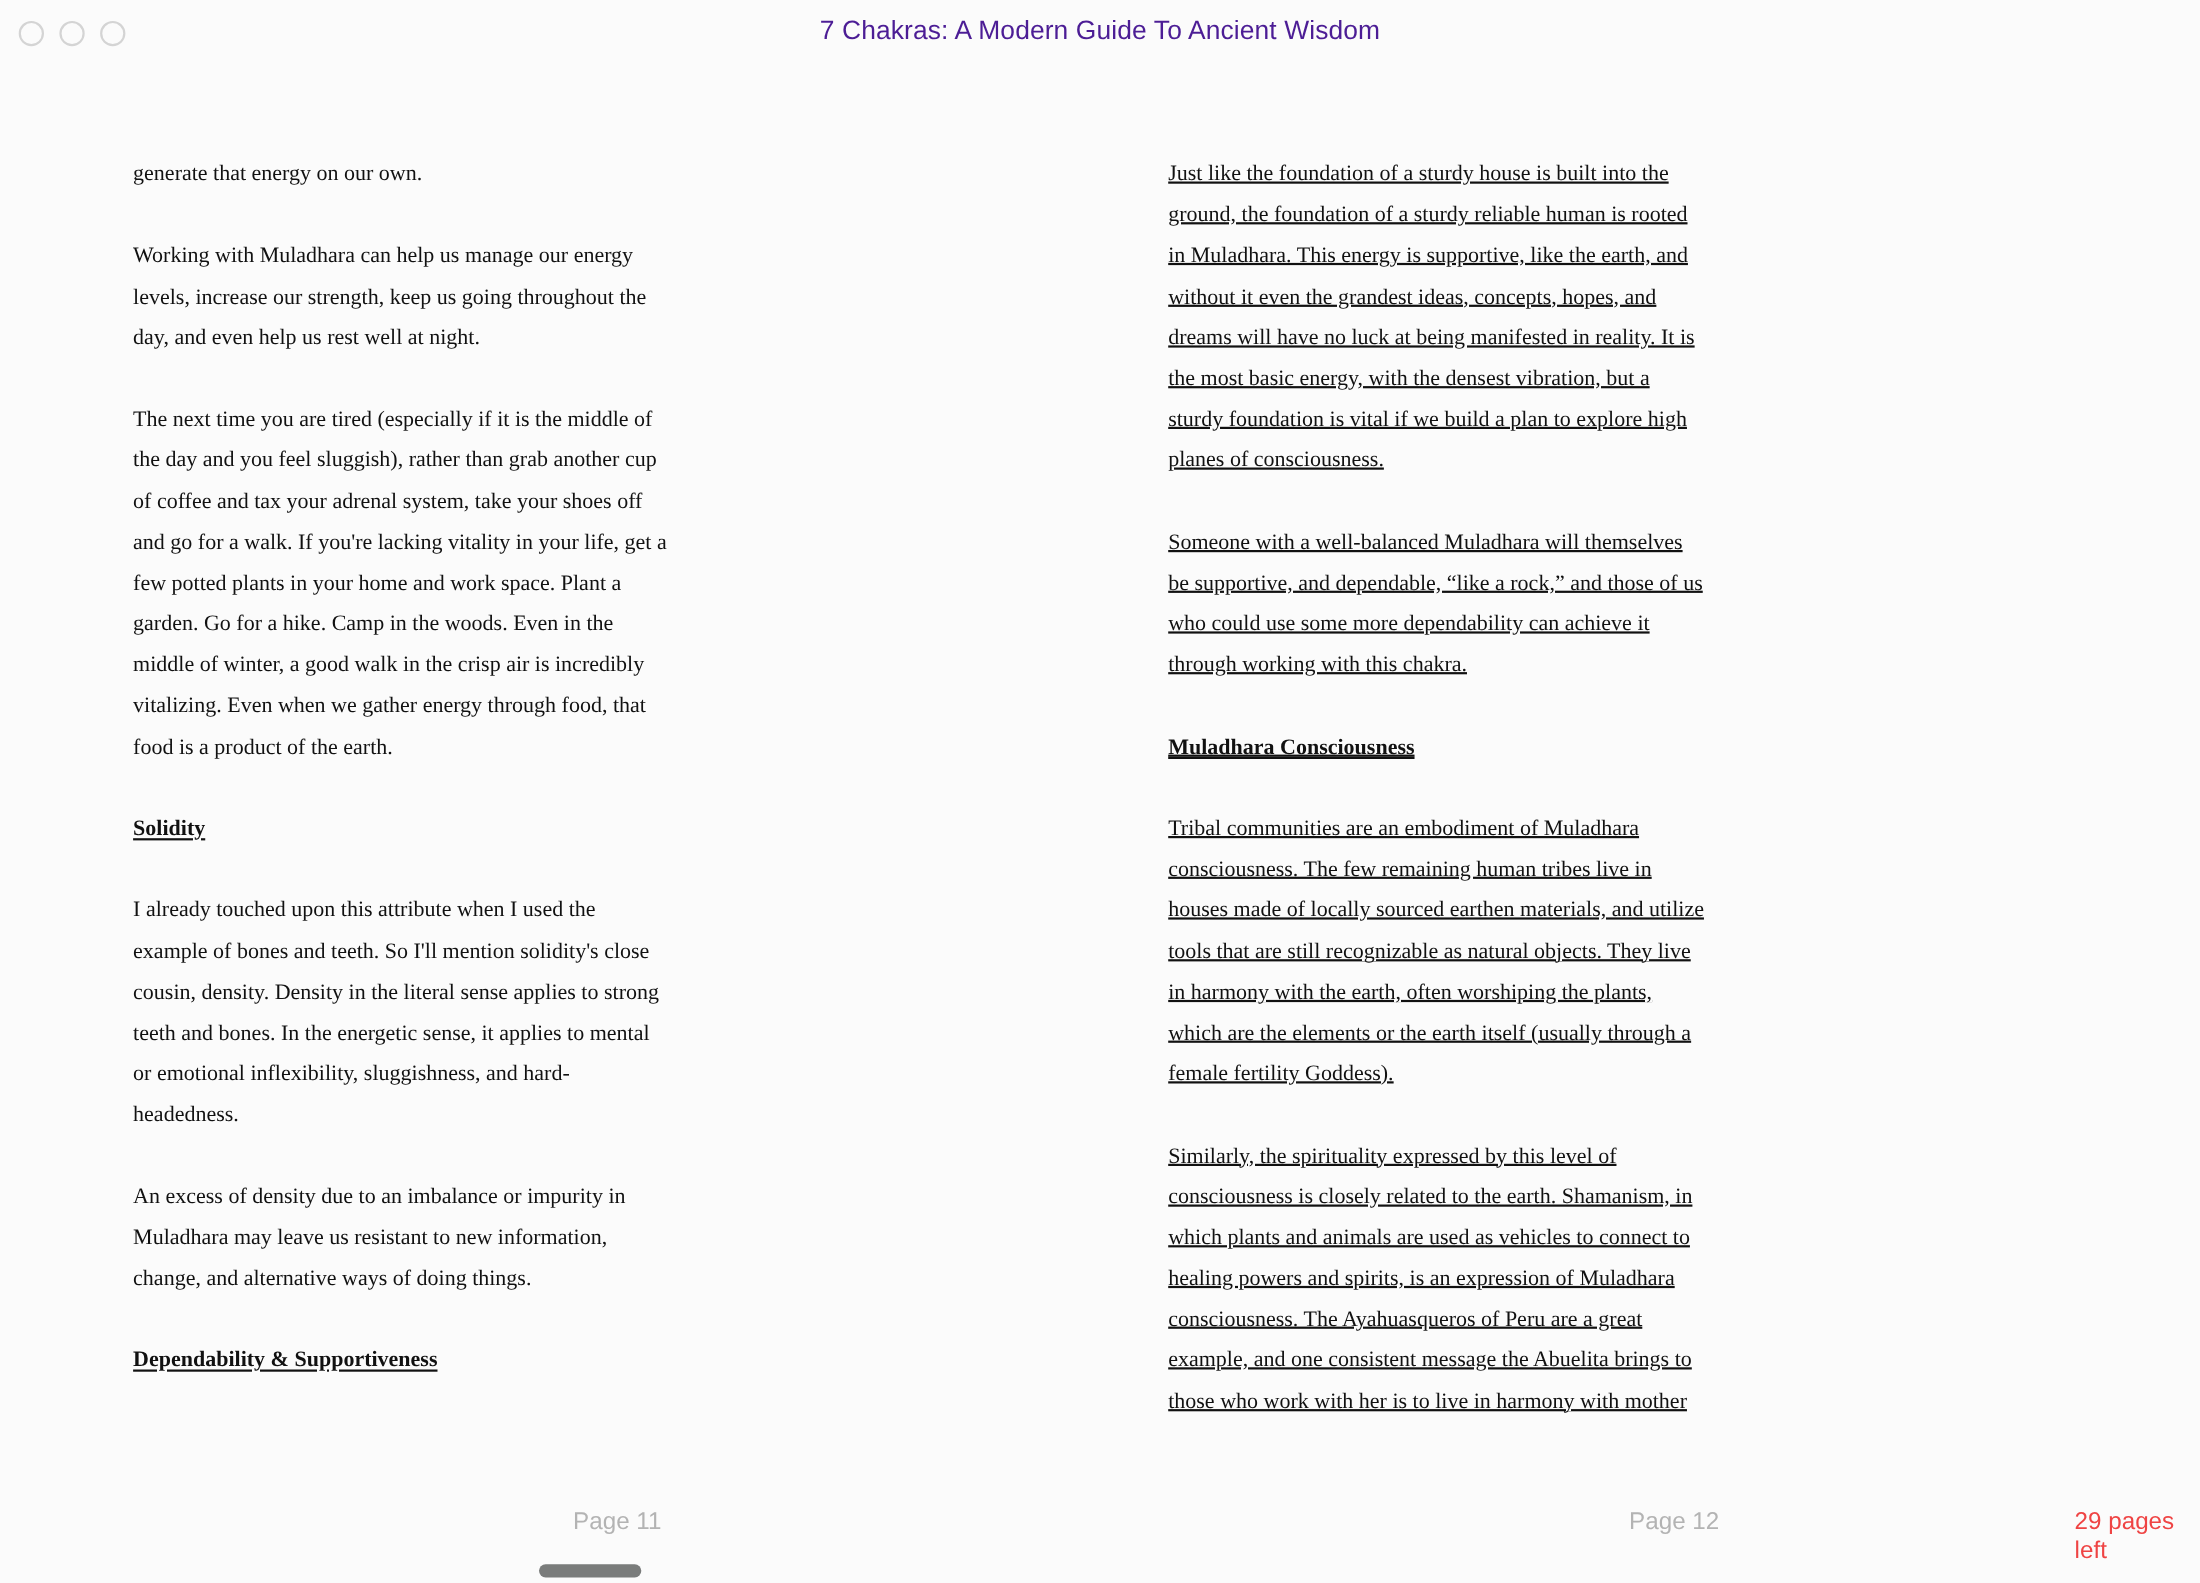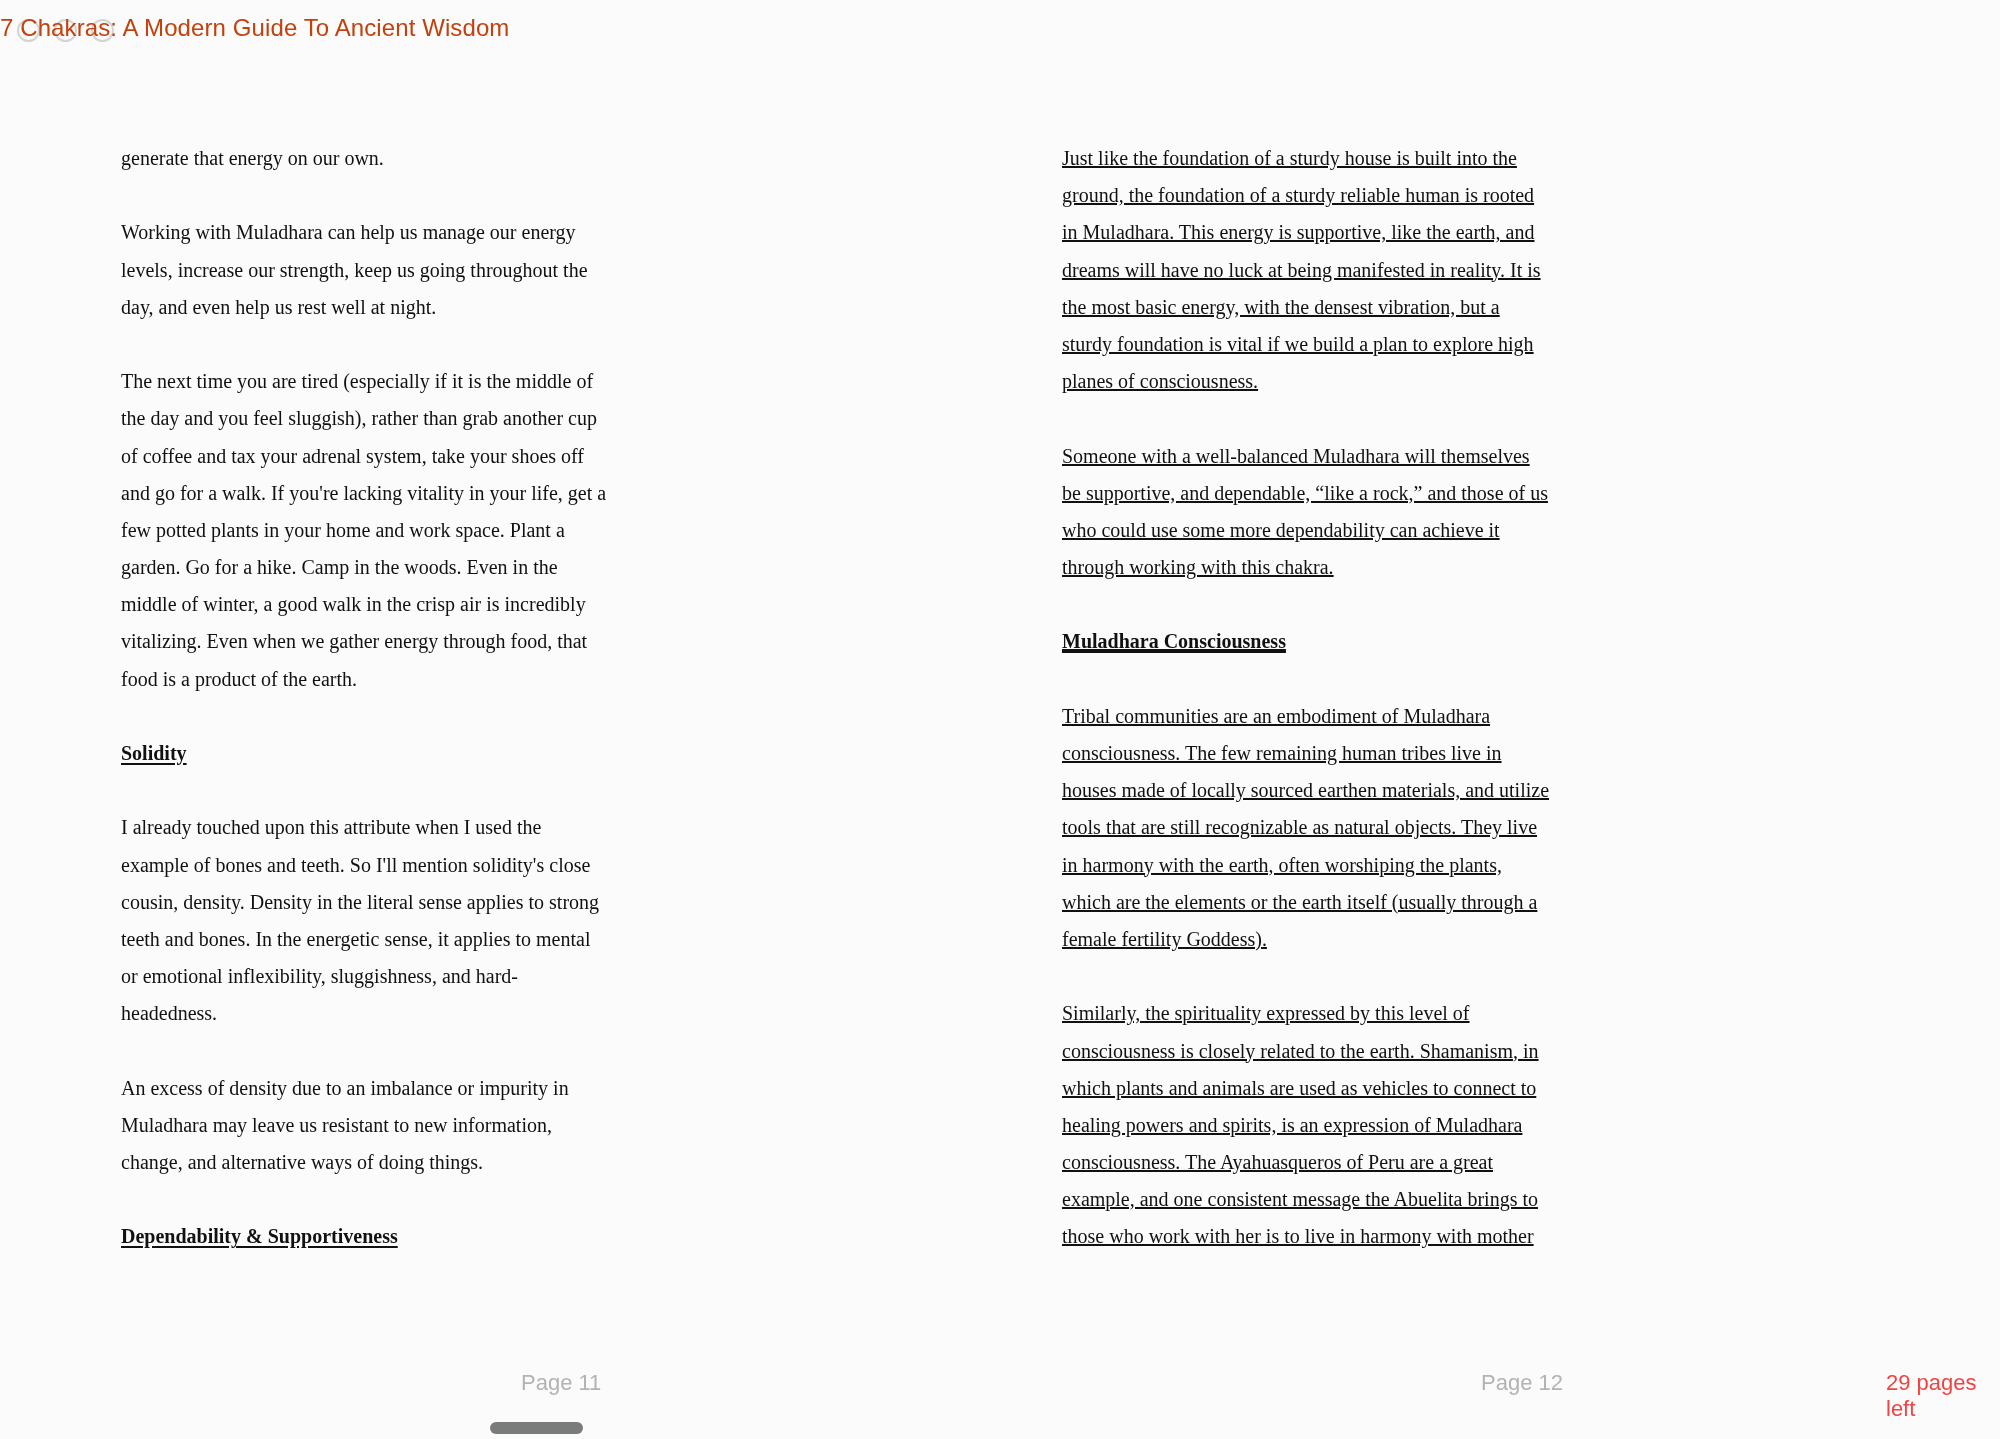--- a/index.html
+++ b/index.html
@@ -32,23 +32,24 @@
       cursor: default;
     }
     .traffic.close { left: 17px; }
     .traffic.min   { left: 54px; }
     .traffic.max   { left: 91px; }
     .window-title {
       position: absolute;
       top: 14px;
       left: 0;
       width: 2000px;
+      text-align: center;
       font-family: "Liberation Sans", sans-serif;
       font-size: 24px;
-      color: #c2410c;
+      color: #4c1d95;
       letter-spacing: 0.1px;
     }
     .page {
       position: absolute;
       top: 140px;
       font-size: 20px;
       line-height: 37.2px;
       white-space: nowrap;
     }
     .page.left  { left: 121px; }
@@ -123,20 +124,21 @@
     <span class="line">An excess of density due to an imbalance or impurity in</span>
     <span class="line">Muladhara may leave us resistant to new information,</span>
     <span class="line">change, and alternative ways of doing things.</span>
     <span class="blank"></span>
     <span class="heading">Dependability &amp; Supportiveness</span>
   </div>
 <div class="page right" id="right-page">
     <span class="line">Just like the foundation of a sturdy house is built into the</span>
     <span class="line">ground, the foundation of a sturdy reliable human is rooted</span>
     <span class="line">in Muladhara. This energy is supportive, like the earth, and</span>
+    <span class="line">without it even the grandest ideas, concepts, hopes, and</span>
     <span class="line">dreams will have no luck at being manifested in reality. It is</span>
     <span class="line">the most basic energy, with the densest vibration, but a</span>
     <span class="line">sturdy foundation is vital if we build a plan to explore high</span>
     <span class="line">planes of consciousness.</span>
     <span class="blank"></span>
     <span class="line">Someone with a well-balanced Muladhara will themselves</span>
     <span class="line">be supportive, and dependable, “like a rock,” and those of us</span>
     <span class="line">who could use some more dependability can achieve it</span>
     <span class="line">through working with this chakra.</span>
     <span class="blank"></span>

